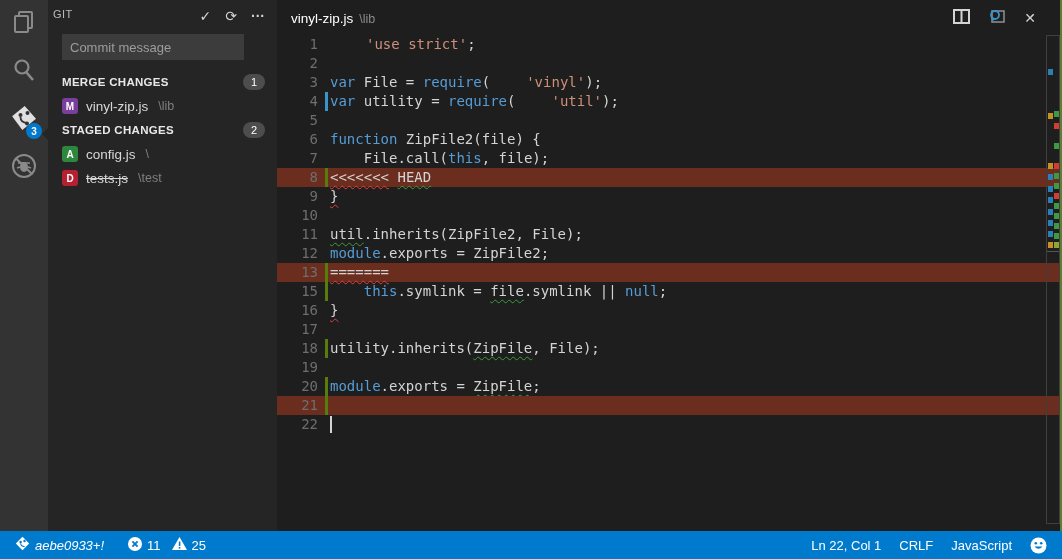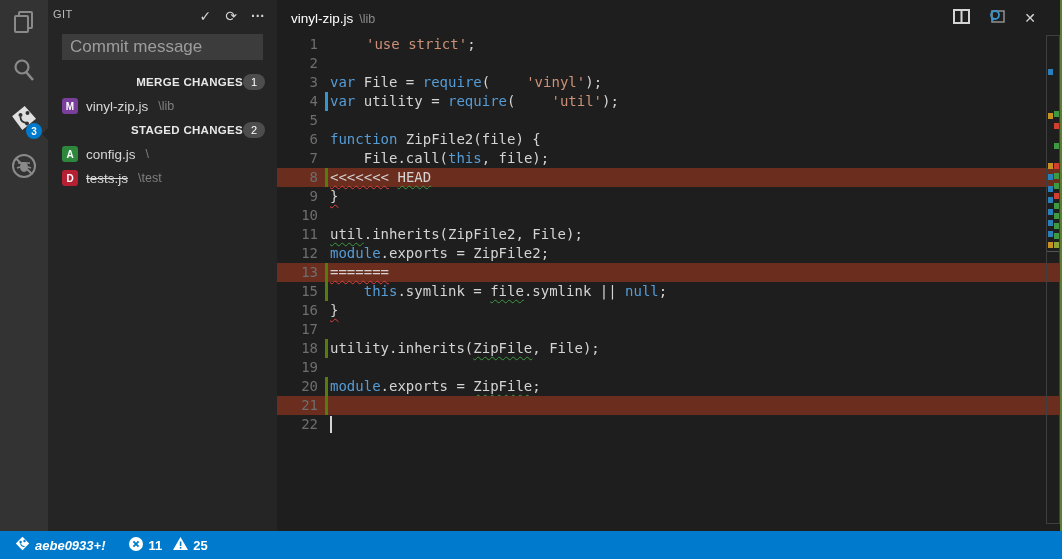--- a/index.html
+++ b/index.html
@@ -15,24 +15,24 @@
   .ab-badge { position:absolute; right:6px; bottom:5px; min-width:16px; height:16px; border-radius:9px;
               background:#007acc; color:#fff; font-size:10px; font-weight:bold; display:flex; align-items:center; justify-content:center; }
   .ab-notch { position:absolute; right:0; top:128px; width:0; height:0; border-top:6px solid transparent; border-bottom:6px solid transparent; border-right:6px solid #252526; }
 
   
   #sidebar { width:229px; background:#252526; color:#cccccc; font-size:13px; position:relative; }
   .sb-header { display:flex; padding:8px 12px 6px 5px; height:30px; }
   .sb-title { font-size:11px; color:#bbbbbb; letter-spacing:.5px; flex:1; }
   .sb-actions { display:flex; gap:14px; align-items:center; color:#d4d4d4; }
   .sb-actions .act { cursor:pointer; font-size:14px; line-height:14px; }
-  #commit-input { display:block; width:201px; margin:4px 14px 10px 14px; height:26px; background:#3c3c3c; border:none;
-                  color:#d4d4d4; font-size:17px; padding:0 8px; font-family:inherit; outline:none; }
+  #commit-input { display:block; width:182px; margin:4px 14px 10px 14px; height:26px; background:#3c3c3c; border:none;
+                  color:#d4d4d4; font-size:13px; padding:0 8px; font-family:inherit; outline:none; }
   #commit-input::placeholder { color:#9d9d9d; }
-  .scm-section-header { display:flex; align-items:center; padding:5px 12px 5px 14px; height:24px; cursor:pointer;text-align:right; }
+  .scm-section-header { display:flex; align-items:center; padding:5px 12px 5px 14px; height:24px; cursor:pointer; }
   .scm-section-label { font-weight:bold; font-size:11.5px; color:#e8e8e8; letter-spacing:.3px; flex:1; }
   .scm-badge { background:#4d4d4d; color:#ffffff; font-size:11px; min-width:22px; height:16px; border-radius:9px;
                display:flex; align-items:center; justify-content:center; padding:0 6px; }
   .scm-file { display:flex; align-items:center; height:24px; padding-left:14px; gap:8px; cursor:pointer; }
   .scm-status { width:16px; height:16px; border-radius:3px; color:#fff; font-size:10px; font-weight:bold;
                 display:flex; align-items:center; justify-content:center; }
   .scm-name { color:#d7d7d7; font-size:13.5px; }
   .scm-name.strike { text-decoration:line-through; }
   .scm-path { color:#7f7f7f; font-size:12.5px; margin-left:2px; }
 
@@ -63,21 +63,21 @@
 
   
   #ruler { position:absolute; right:2px; top:35px; height:489px; width:14px; border:1px solid #3f3f3f; }
   #ruler-slider { position:absolute; left:0; right:0; top:0; height:216px; border-bottom:1px solid #555; }
   .mk { position:absolute; width:5px; height:6px; }
   #right-edge { position:absolute; right:0; top:0; width:2px; height:531px; background:#5f7e35; }
 
   
   #statusbar { height:28px; background:#007acc; color:#ffffff; display:flex; align-items:center;
                font-size:13px; padding:0 10px; }
-  .sb-left { display:flex; align-items:center; flex:1;font-weight:bold; }
+  .sb-left { display:flex; align-items:center; flex:1; }
   .sb-right { display:flex; align-items:center; gap:8px; }
   .sb-item { display:flex; align-items:center; gap:5px; padding:0 5px; height:28px; cursor:pointer; }
   #branch-name { font-style:italic; }
   .spacer18 { width:14px; }
 </style>
 </head>
 <body>
 
 <div id="app">
   <div id="main">
@@ -265,14 +265,27 @@
         <span style="margin-left:6px;">
           <svg width="15" height="13" viewBox="0 0 15 13">
               <path d="M7.5 0 L15 13 L0 13 Z" fill="#ffffff"></path>
               <rect x="6.8" y="4.5" width="1.6" height="4.5" fill="#007acc"></rect>
               <rect x="6.8" y="10" width="1.6" height="1.6" fill="#007acc"></rect>
             </svg>
         </span>
         <span>25</span>
       </span>
     </div>
+    <div class="sb-right">
+      <span class="sb-item">Ln 22, Col 1</span>
+      <span class="sb-item">CRLF</span>
+      <span class="sb-item">JavaScript</span>
+      <span class="sb-item">
+        <svg width="17" height="17" viewBox="0 0 17 17">
+            <circle cx="8.5" cy="8.5" r="8" fill="#ffffff"></circle>
+            <circle cx="5.8" cy="6.3" r="1.3" fill="#007acc"></circle>
+            <circle cx="11.2" cy="6.3" r="1.3" fill="#007acc"></circle>
+            <path d="M4.5 9.5 q4 4.4 8 0" fill="#007acc"></path>
+          </svg>
+      </span>
+    </div>
   </div>
 </div>
 
 </body></html>

